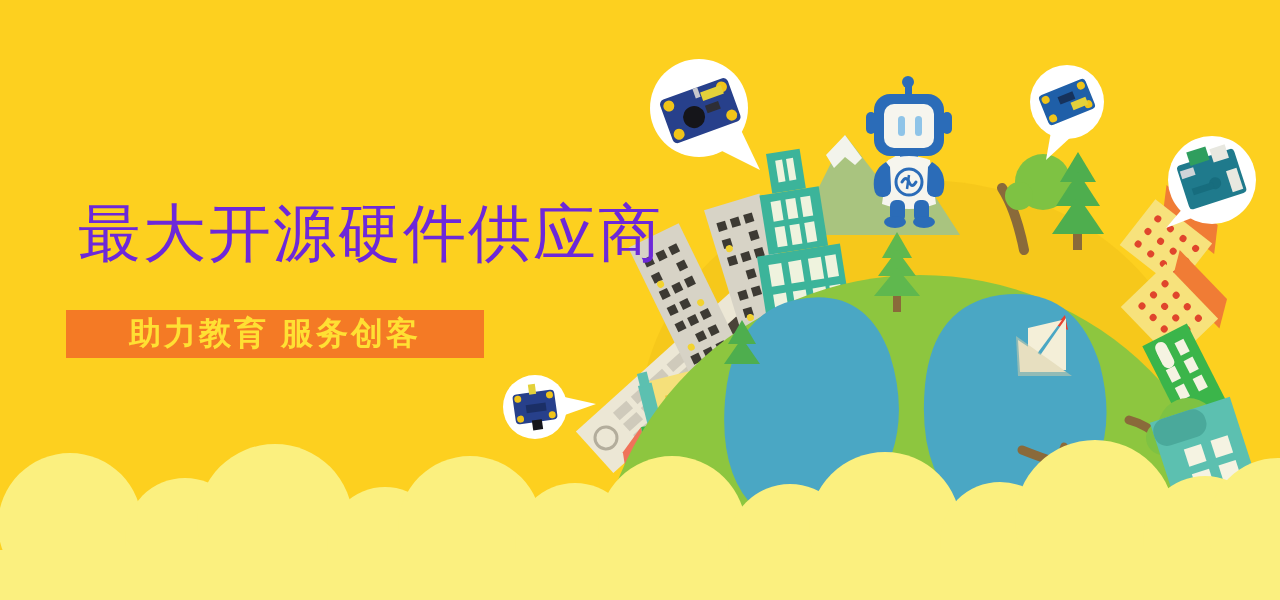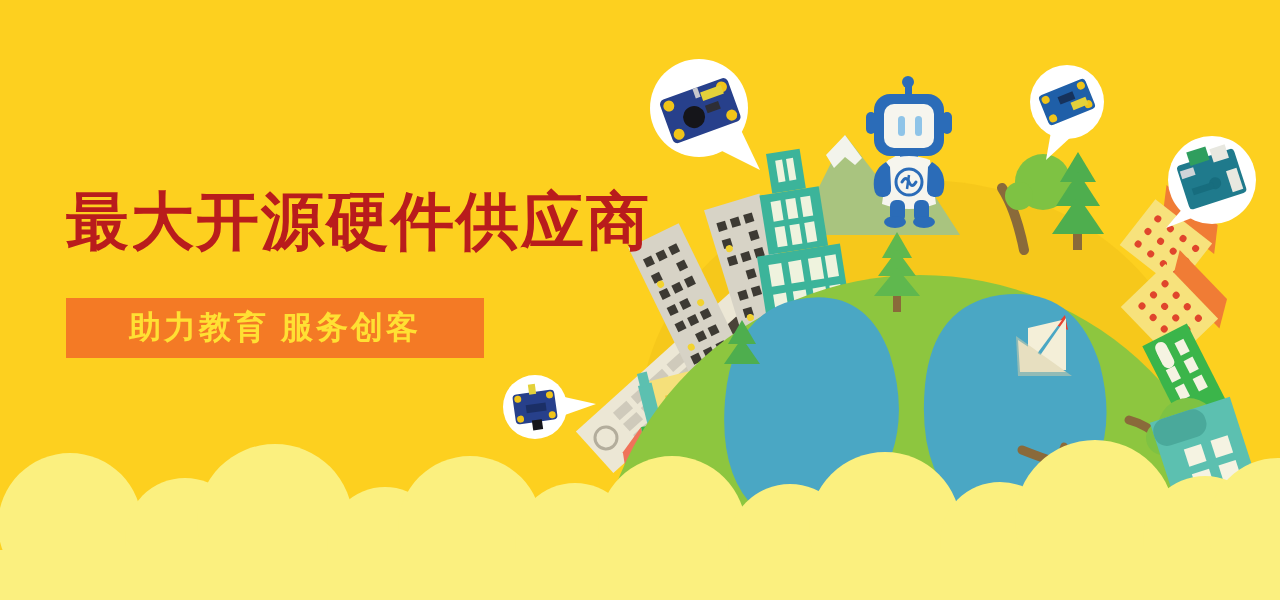--- a/index.html
+++ b/index.html
@@ -29,31 +29,31 @@
   #text-block {
     position: absolute;
     left: 66px;
     top: 185px;
     width: 620px;
     z-index: 40;
   }
   #headline {
     font-size: 63px;
     line-height: 1.15;
-    font-weight: bold;
-    color: #b91c1c;
+    font-weight: normal;
+    color: #6d28d9;
     letter-spacing: 2px;
-    margin: 0;
+    margin: 12px;
     white-space: nowrap;
   }
   #subtitle-box {
     margin-top: 41px;
     background: #f47a25;
     width: 418px;
-    height: 60px;
+    height: 48px;
     display: flex;
     align-items: center;
     justify-content: center;
   }
   #subtitle {
     font-size: 32px;
     font-weight: bold;
     color: #ffe033;
     letter-spacing: 3px;
     white-space: nowrap;

